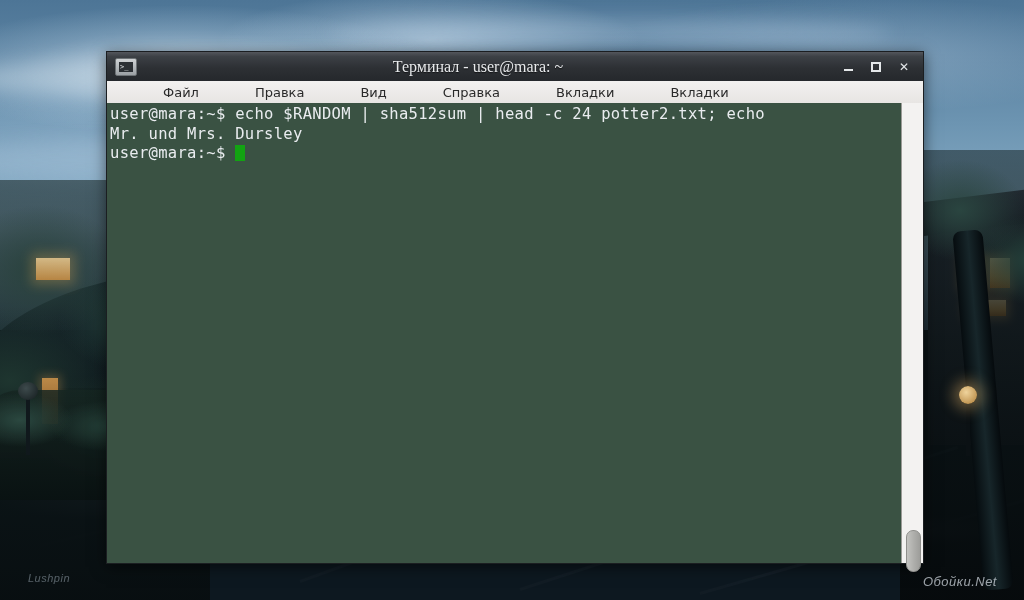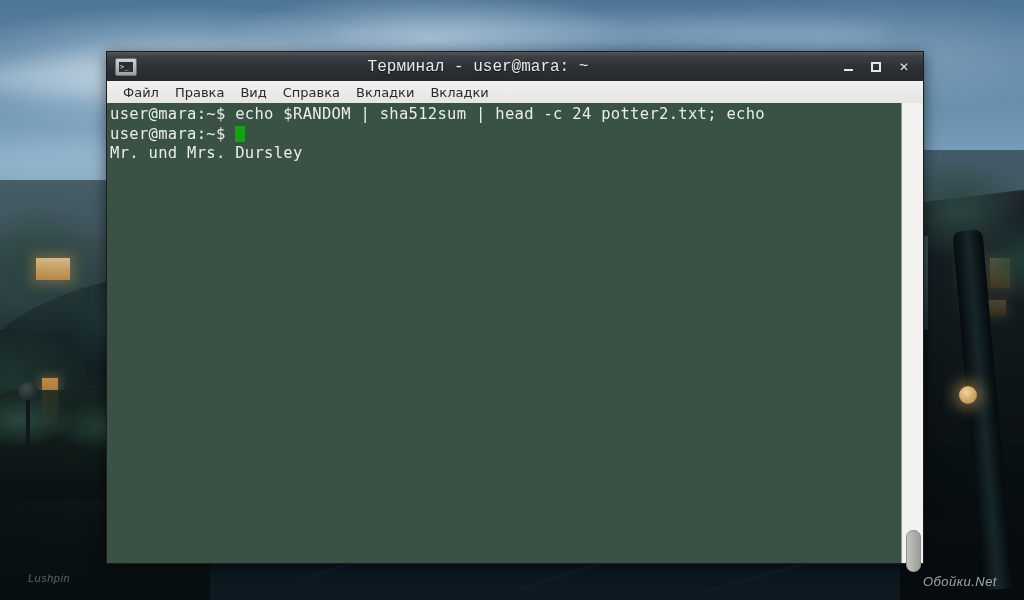--- a/index.html
+++ b/index.html
@@ -215,21 +215,21 @@
     font-size: 7px; line-height: 10px;
     text-align: left;
     padding-left: 1px;
     box-sizing: border-box;
   }
   .title-text {
     flex: 1 1 auto;
     text-align: center;
     color: #e8eaec;
     font-size: 16px;
-    font-family: Liberation Mono, monospace;
+    font-family: Liberation Serif, serif;
     text-shadow: 0 1px 1px rgba(0,0,0,.6);
     margin-left: -22px;
     white-space: nowrap;
     overflow: hidden;
   }
   .win-buttons { display: flex; align-items: center; gap: 14px; padding-right: 6px; flex: 0 0 auto; }
   .win-btn {
     width: 14px; height: 14px;
     display: flex; align-items: center; justify-content: center;
     color: #e4e7e9;
@@ -250,20 +250,21 @@
     padding-left: 8px;
     box-sizing: border-box;
   }
   .menu-item {
     font-size: 13px;
     color: #2a2a2a;
     padding: 1px 8px;
     font-family: "DejaVu Sans", sans-serif;
     cursor: default;
     white-space: nowrap;
+    margin-left: 40px;
   }
 
   .term-body-wrap {
     position: relative;
     height: 461px;
     border: 1px solid #1b1e21;
     border-top: none;
     background: #ef4444;
     display: flex;
     box-sizing: border-box;
@@ -374,22 +375,22 @@
       <div class="menu-item">Правка</div>
       <div class="menu-item">Вид</div>
       <div class="menu-item">Справка</div>
       <div class="menu-item">Вкладки</div>
       <div class="menu-item">Вкладки</div>
     </div>
 
     <div class="term-body-wrap">
       <div class="term-screen">
         <div class="term-line">user@mara:~$ echo $RANDOM | sha512sum | head -c 24 potter2.txt; echo</div>
+        <div class="term-line">Mr. und Mrs. Dursley</div>
         <div class="term-line"><span>user@mara:~$ </span><span class="cursor-block"></span></div>
-        <div class="term-line">Mr. und Mrs. Dursley</div>
       </div>
       <div class="scrollbar">
         <div class="sb-thumb"></div>
       </div>
     </div>
 
   </div>
 </div>
 
 </body></html>

